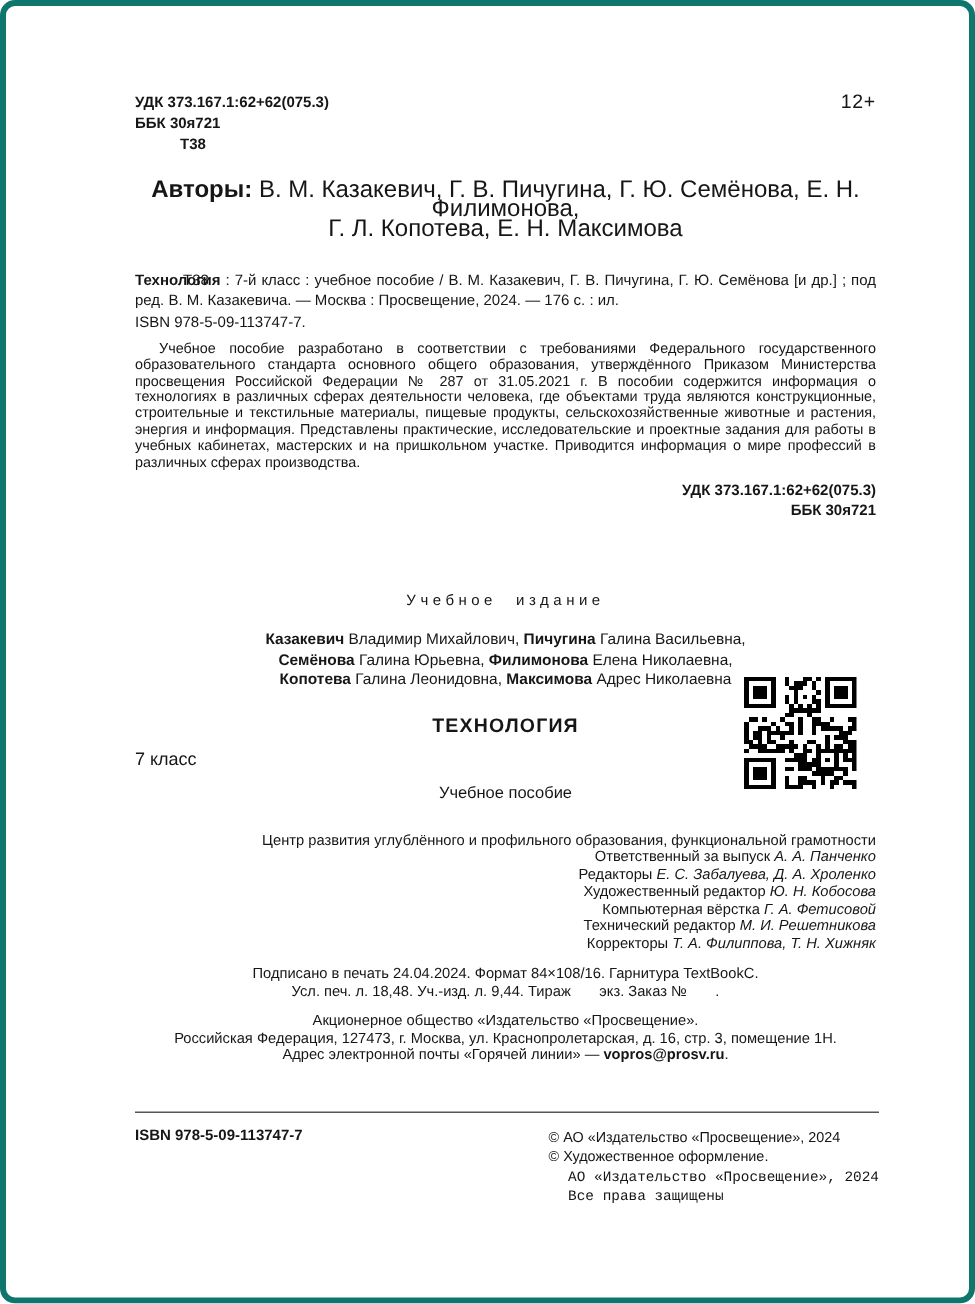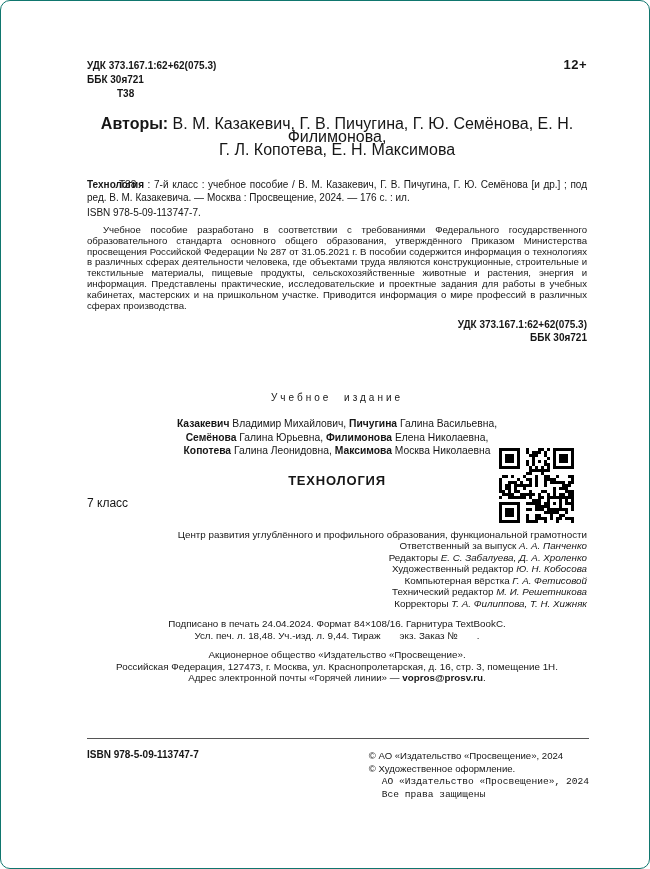--- a/index.html
+++ b/index.html
@@ -1,29 +1,29 @@
 <!DOCTYPE html>
 <html><head>
 <meta charset="utf-8">
 <style>
   * { margin:0; padding:0; box-sizing:border-box; }
   html,body { background:#ffffff; }
   body { font-family:"Liberation Sans", sans-serif; color:#161616; }
   .page {
     position:relative; width:650px; height:869px; margin:0 auto;
-    background:#fff; border:1px solid #0f766e; border-radius:10px;
+    background:#fff; border:4px solid #0f766e; border-radius:10px;
     overflow:hidden; font-size:10px; line-height:12px;
   }
   .content { padding:58px 62px 0 86px; }
 
   
   .top-row { display:flex; justify-content:space-between; align-items:flex-start; }
   .top-left { font-weight:bold; line-height:14px; }
   .t38-indent { padding-left:30px; }
-  .age-badge { font-weight:bold; font-size:13px; letter-spacing:0.5px; }
+  .age-badge { font-weight:normal; font-size:13px; letter-spacing:0.5px; }
 
   
   .authors-heading { text-align:center; margin-top:16px; line-height:13px; font-size:16px; }
 
   
   .biblio-section { position:relative; margin-top:22px; }
   .biblio-code { position:absolute; left:32px; top:1px; }
   .biblio-text { line-height:13px; text-align:justify; }
   .biblio-isbn { margin-top:2px; }
   .annotation {
@@ -90,25 +90,26 @@
         <div>УДК 373.167.1:62+62(075.3)</div>
         <div>ББК 30я721</div>
       </div>
     </div>
 
     <div class="edition-kind">Учебное издание</div>
 
     <div class="edition-authors">
       <div><b>Казакевич</b><span> Владимир Михайлович, </span><b>Пичугина</b><span> Галина Васильевна,</span></div>
       <div><b>Семёнова</b><span> Галина Юрьевна, </span><b>Филимонова</b><span> Елена Николаевна,</span></div>
-      <div><b>Копотева</b><span> Галина Леонидовна, </span><b>Максимова</b><span> Москва Николаевна</span></div>
+      <div><b>Копотева</b><span> Галина Леонидовна, </span><b>Максимова</b><span> Адрес Николаевна</span></div>
     </div>
 
     <div class="book-title">ТЕХНОЛОГИЯ</div>
     <div class="book-grade">7 класс</div>
+    <div class="book-subtitle">Учебное пособие</div>
 
     <div class="credits">
       <div>Центр развития углублённого и профильного образования, функциональной грамотности</div>
       <div><span>Ответственный за выпуск </span><span class="credit-names">А. А. Панченко</span></div>
       <div><span>Редакторы </span><span class="credit-names">Е. С. Забалуева, Д. А. Хроленко</span></div>
       <div><span>Художественный редактор </span><span class="credit-names">Ю. Н. Кобосова</span></div>
       <div><span>Компьютерная вёрстка </span><span class="credit-names">Г. А. Фетисовой</span></div>
       <div><span>Технический редактор </span><span class="credit-names">М. И. Решетникова</span></div>
       <div><span>Корректоры </span><span class="credit-names">Т. А. Филиппова, Т. Н. Хижняк</span></div>
     </div>

